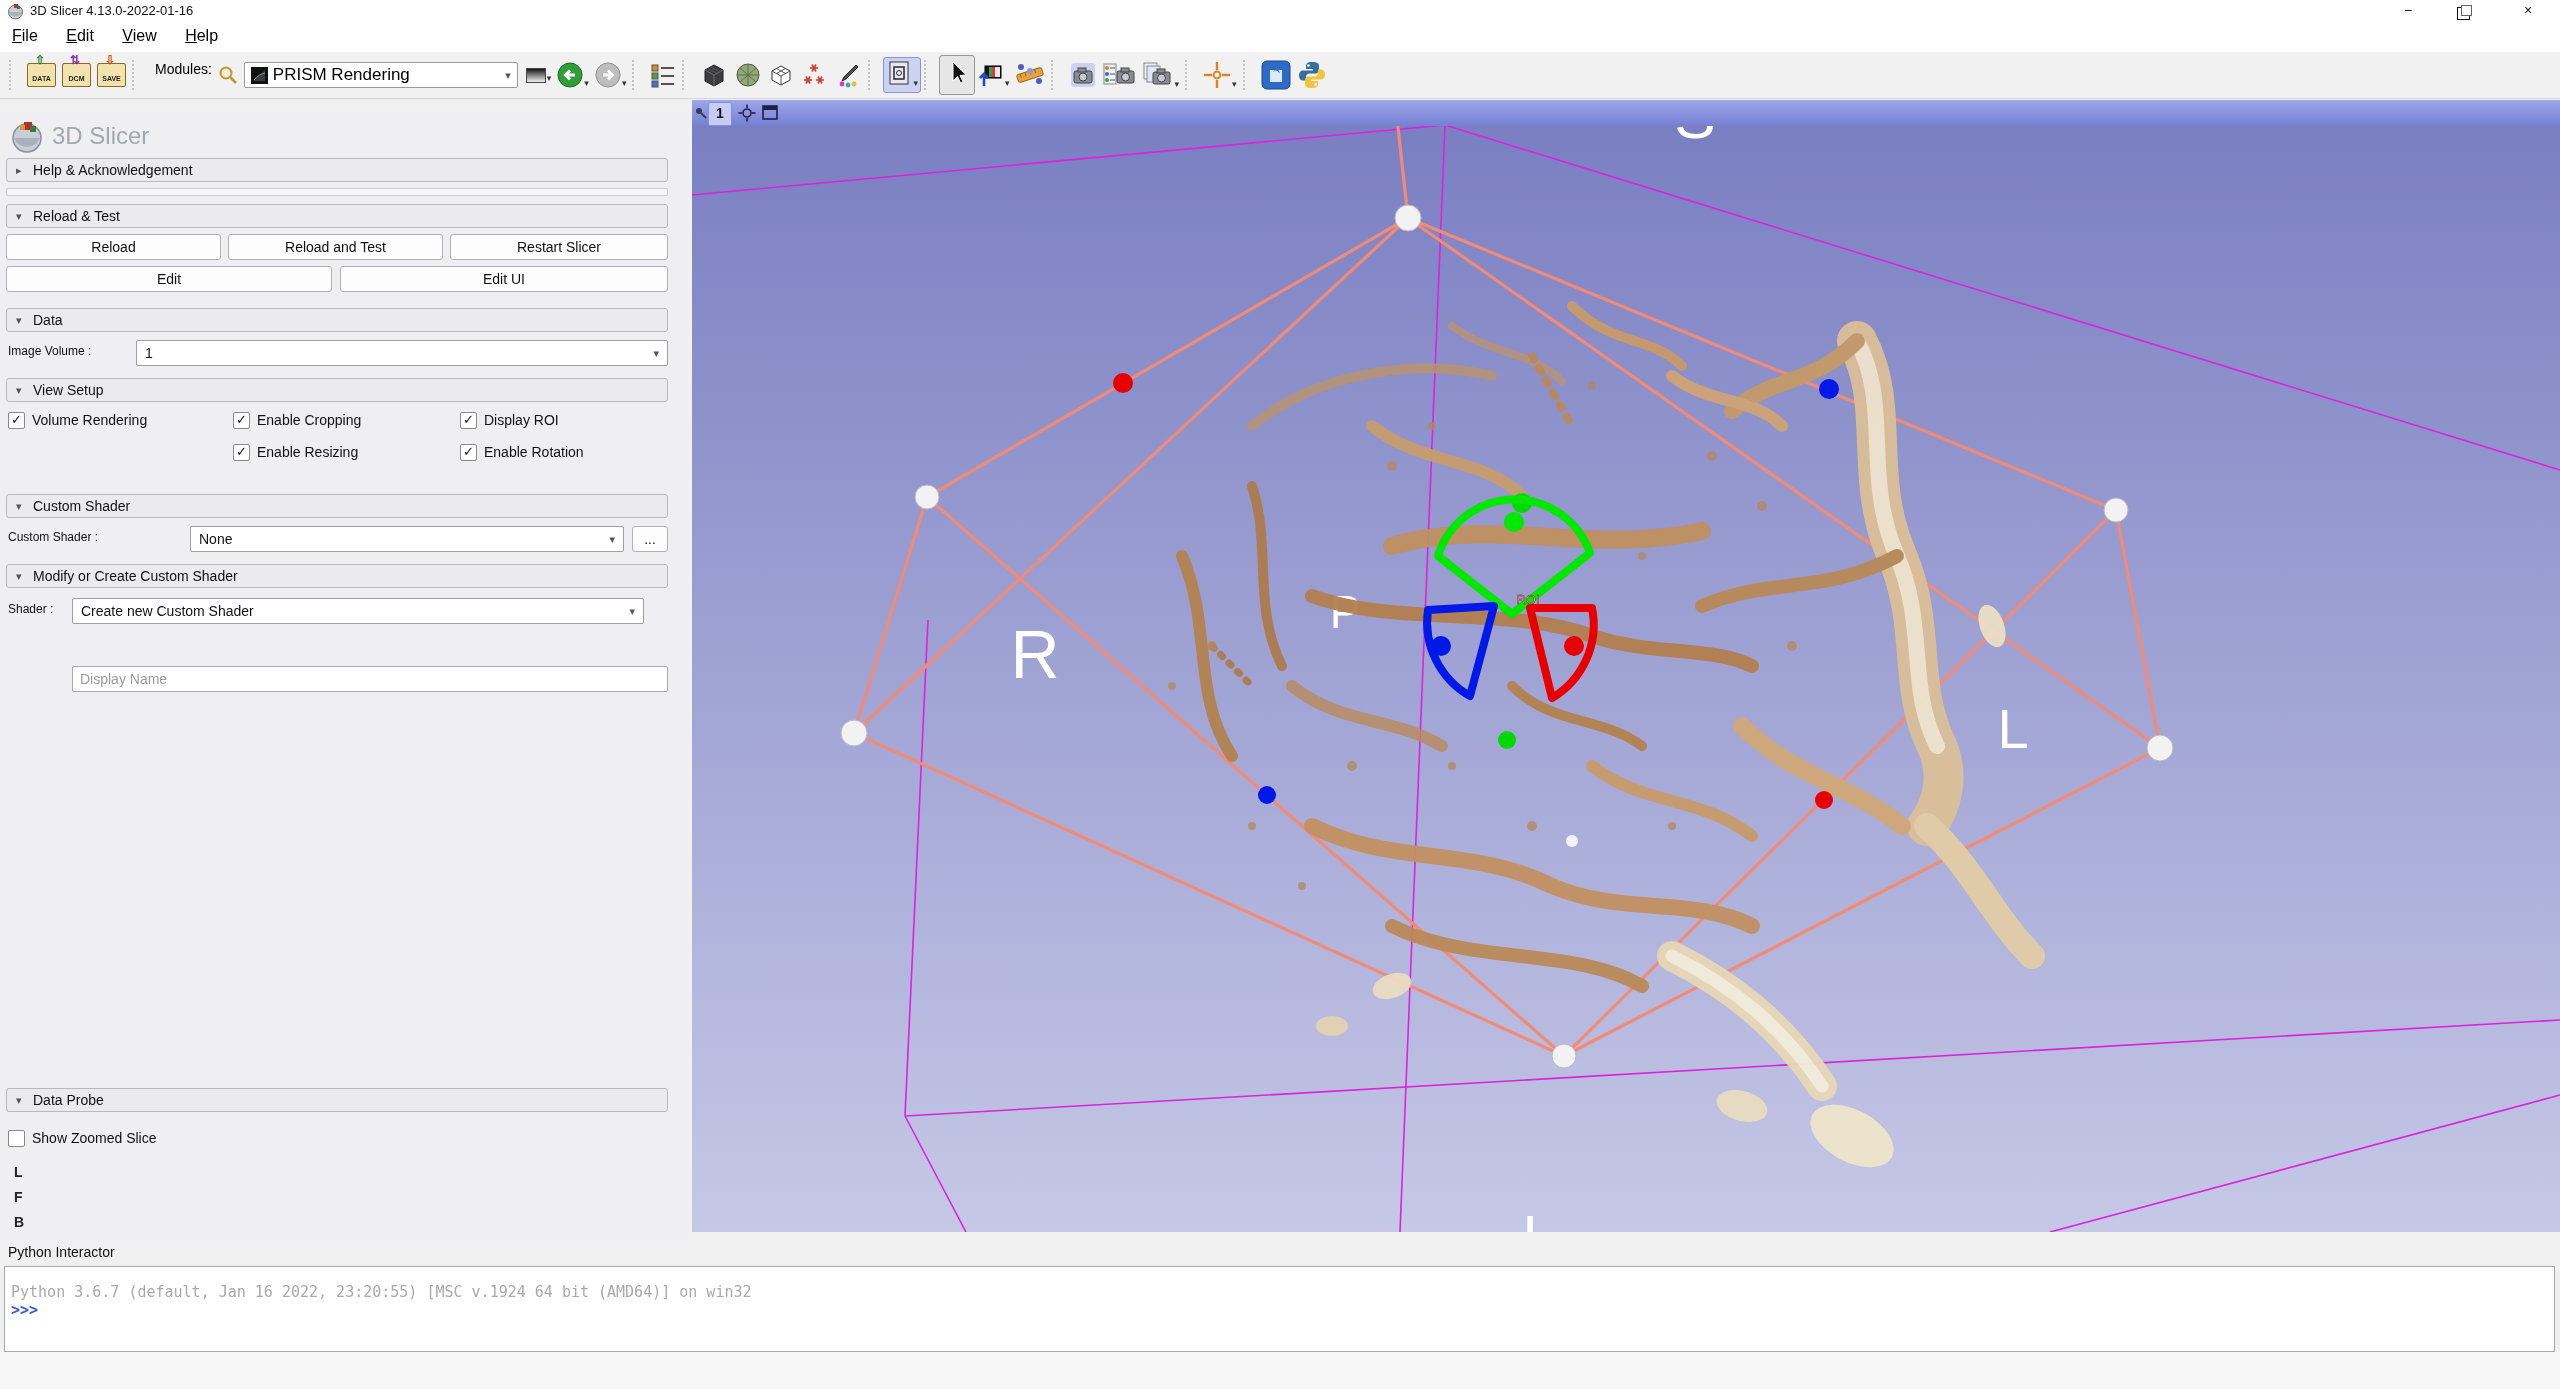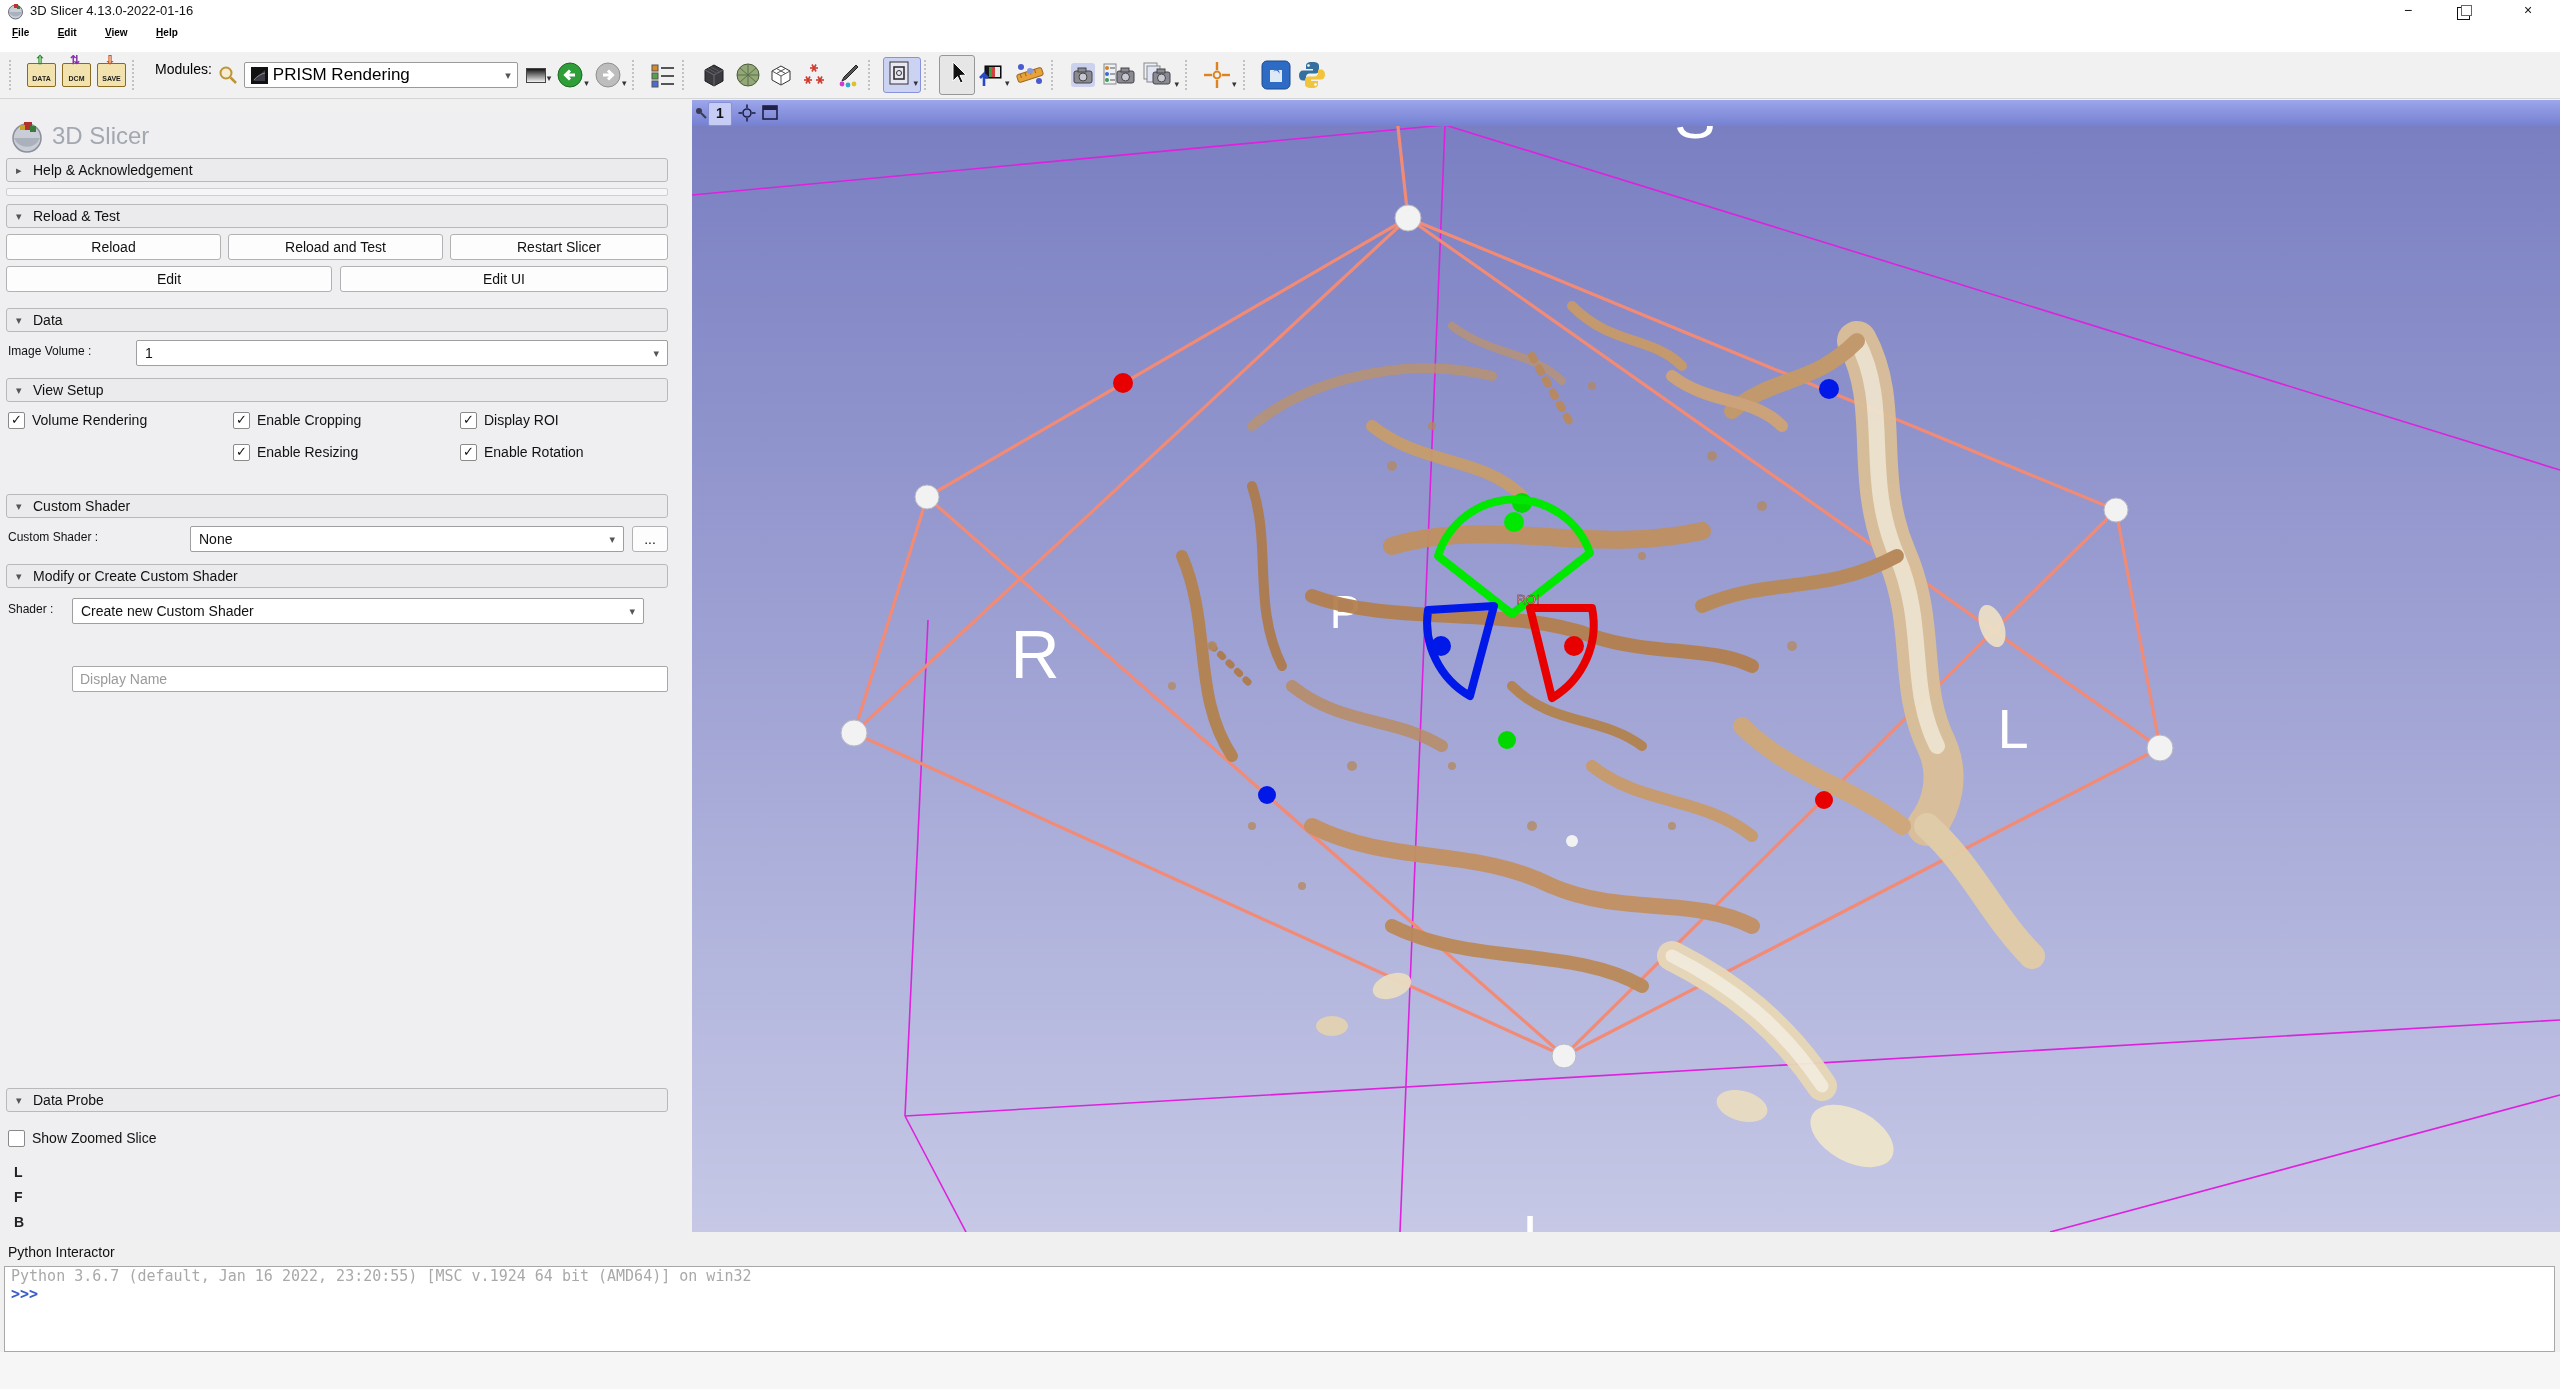--- a/index.html
+++ b/index.html
@@ -3,21 +3,21 @@
 <meta charset="utf-8">
 <style>
   html,body{margin:0;padding:0;background:#f0f0f0;width:2560px;height:1389px;overflow:hidden;
     font-family:"Liberation Sans",sans-serif;-webkit-font-smoothing:antialiased;}
   .abs{position:absolute;}
   
   #titlebar{left:0;top:0;width:2560px;height:22px;background:#ffffff;}
   #title-text{left:30px;top:3px;font-size:13px;color:#111;}
   .winctl{top:0px;width:46px;height:22px;text-align:center;line-height:20px;font-size:14px;color:#111;}
   #menubar{left:0;top:22px;width:2560px;height:30px;background:#ffffff;}
-  .menu-item{display:inline-block;margin:0 2px;padding:5px 10px;font-size:10px;color:#000;font-weight:bold;}
+  .menu-item{display:inline-block;margin:0 2px;padding:5px 10px;font-size:16px;color:#000;}
   .menu-item::first-letter{text-decoration:underline;}
   
   #toolbar{left:0;top:52px;width:2560px;height:47px;background:#f1f1f1;border-bottom:1px solid #d5d5d5;
     display:flex;align-items:center;padding-left:6px;box-sizing:border-box;}
   .tb-sep{width:8px;height:30px;border-left:2px dotted #c2c2c2;margin:0 5px 0 3px;}
   .tb-btn{display:flex;align-items:flex-end;justify-content:center;margin:0 3px;position:relative;}
   .folder{width:27px;height:22px;background:#f2e2ae;border:1px solid #8a6a20;border-radius:2px;position:relative;
     font-size:7px;font-weight:bold;text-align:center;color:#222;line-height:30px;}
   .folder .arr{position:absolute;top:-9px;left:7px;font-size:12px;font-weight:bold;line-height:10px;}
   .tb-label{font-size:14px;color:#000;margin:0 6px 12px 8px;}
@@ -49,21 +49,21 @@
   #view3d{left:692px;top:100px;width:1868px;height:1132px;overflow:hidden;}
   #viewbar{position:absolute;left:0;top:0;width:1868px;height:26px;
     background:linear-gradient(#9ca6ea,#7580d2);border-bottom:1px solid #5a64b0;}
   #viewtab{position:absolute;left:16px;top:2px;width:22px;height:22px;background:#c7ccf4;border:1px solid #8890d8;
     text-align:center;font-size:14px;font-weight:bold;color:#111;line-height:21px;border-radius:2px;}
   #viewcanvas{position:absolute;left:0;top:26px;width:1868px;height:1106px;
     background:linear-gradient(#7a7fc2,#c6c8e6);}
   
   #py-head{left:0;top:1240px;width:2560px;height:26px;background:#f0f0f0;font-size:14px;color:#111;}
   #py-console{left:4px;top:1266px;width:2551px;height:86px;background:#ffffff;border:1px solid #a8a8a8;
-    box-sizing:border-box;font-family:"DejaVu Sans Mono","Liberation Mono",monospace;font-size:15px;padding:0 6px;}
+    box-sizing:border-box;font-family:"DejaVu Sans Mono","Liberation Mono",monospace;font-size:15px;padding:16px 6px;}
   #statusbar{left:0;top:1352px;width:2560px;height:37px;background:#f6f6f6;}
   .mini-box{border:1px solid #666;width:9px;height:9px;}
 </style>
 </head>
 <body>
 
 <div class="abs" id="titlebar">
   <svg class="abs" style="left:7px;top:3px" width="17" height="17" viewBox="0 0 17 17">
     <circle cx="8.5" cy="9" r="7" fill="#c9cdd6" stroke="#6a6f7a"></circle>
     <path d="M2 9 A7 7 0 0 0 15 9 Z" fill="#aab0bc"></path>

